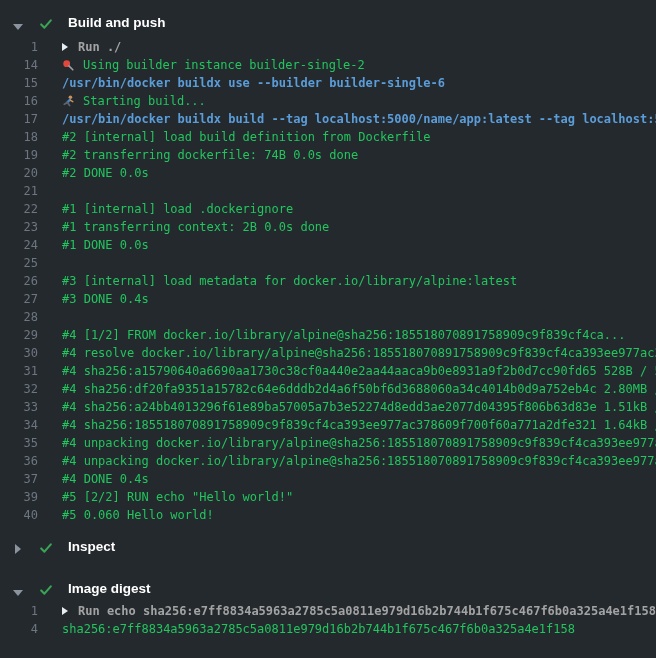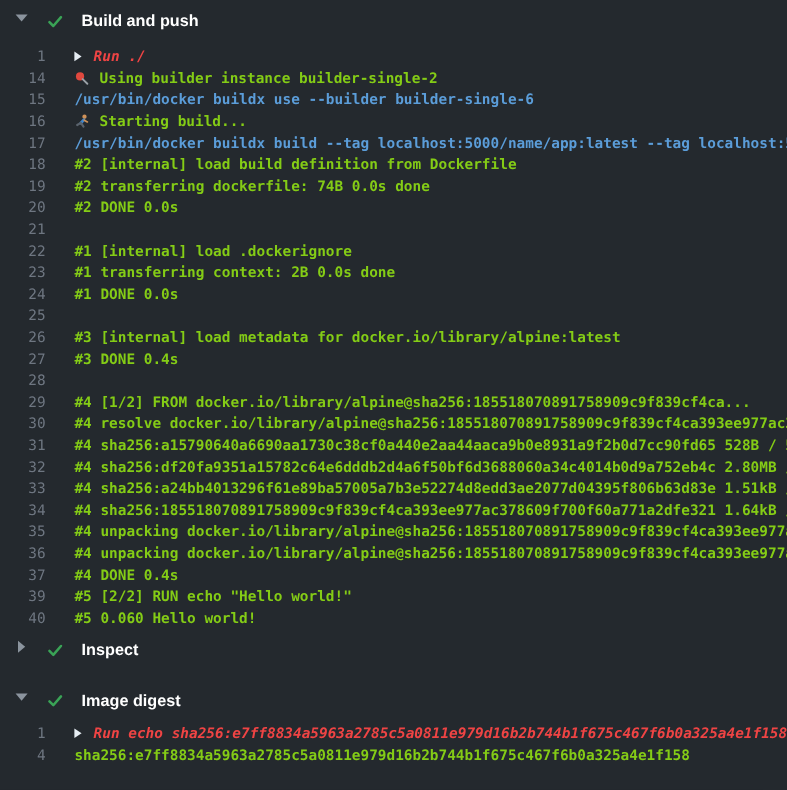--- a/index.html
+++ b/index.html
@@ -5,21 +5,21 @@
   html, body { margin: 0; padding: 0; }
   body {
     width: 656px; height: 658px;
     background: #24292e;
     overflow: hidden;
     font-family: "DejaVu Sans Mono", monospace;
   }
   .wrap { padding-top: 10px; }
 
   .sec-header {
-    display: flex; align-items: flex-start;
+    display: flex; align-items: flex-end;
     height: 20px; padding-left: 13px;
     cursor: pointer;
   }
   .tri { width: 0; height: 0; flex: none; }
   .tri.down {
     border-left: 5px solid transparent; border-right: 5px solid transparent;
     border-top: 6px solid #8b949e;
     margin: 2px 0 0 0;
   }
   .tri.right {
@@ -44,24 +44,24 @@
   .row {
     display: flex; height: 18px; line-height: 18px;
     font-size: 12px; white-space: pre; overflow: hidden;
   }
   .num {
     width: 38px; flex: none; text-align: right;
     color: #6e7681; cursor: pointer;
   }
   .content {
     margin-left: 24px; flex: none;
-    color: #84cc16; white-space: pre;
-    display: flex; align-items: center; font-weight: bold;
+    color: #22c55e; white-space: pre;
+    display: flex; align-items: center;
   }
-  .row.group .content { color: #ef4444; font-weight: bold; cursor: pointer; font-style: italic; }
+  .row.group .content { color: #a3a3a3; font-weight: bold; cursor: pointer; }
   .row.cmd .content { color: #5b9dd9; font-weight: bold; }
 
   .arrow {
     display: inline-block; width: 0; height: 0; flex: none;
     border-top: 4px solid transparent; border-bottom: 4px solid transparent;
     border-left: 6px solid #e6edf3;
     margin-right: 10px;
   }
   .inline-icon { display: inline-flex; flex: none; margin-right: 8px; }
   .inline-icon svg { display: block; }

